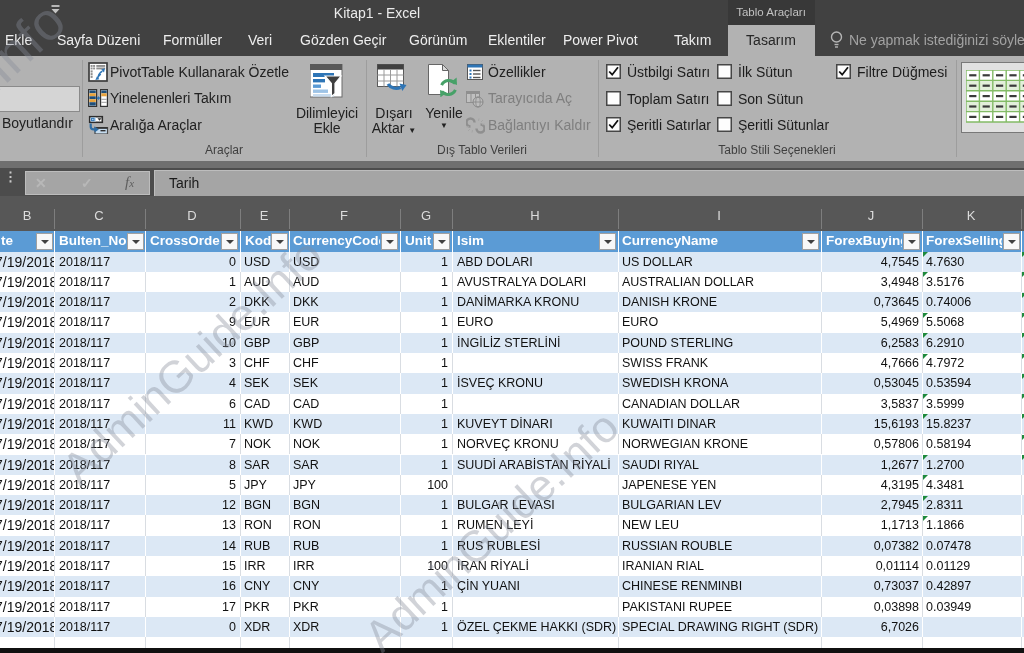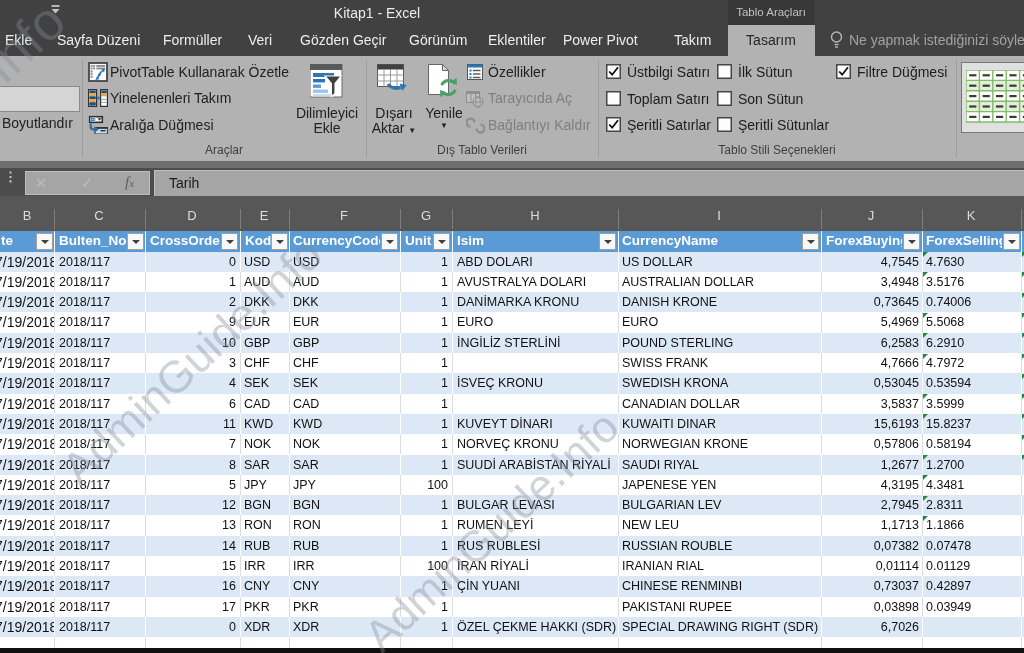--- a/index.html
+++ b/index.html
@@ -95,21 +95,21 @@
 <rect x="4.6" y="4.3" width="2.4" height="2.4" fill="none" stroke="#2e75b6" stroke-width="1"></rect>
 <path d="M10.5 4.3 h4 l-2 2.4 z" fill="#303030"></path>
 <rect x="8" y="13.6" width="12.5" height="6.4" fill="#c5dbee" stroke="#4a4a4a" stroke-width="1.2"></rect>
 <rect x="8" y="13.2" width="12.5" height="1.6" fill="#303030"></rect>
 <rect x="13.5" y="16" width="5" height="1.4" fill="#303030"></rect>
 <path d="M3.7 9.5 v3.2 q0 2.6 3 2.6 h1.2" fill="none" stroke="#2e6da4" stroke-width="2.2"></path>
 <path d="M7.5 12.2 l4.3 3.2 -4.3 3.2 z" fill="#2e6da4"></path>
 </svg>
 <div class="rtx" style="left:110px;top:64px">PivotTable Kullanarak Özetle</div>
 <div class="rtx" style="left:110px;top:90px">Yinelenenleri Takım</div>
-<div class="rtx" style="left:110px;top:117px">Aralığa Düğmesi</div>
+<div class="rtx" style="left:110px;top:117px">Aralığa Araçlar</div>
 <div class="glab" style="left:224px;top:143px">Araçlar</div>
 <svg class="ab" style="left:310px;top:64px" width="33" height="34" viewBox="0 0 33 34">
 <rect x="0" y="0" width="32" height="33" fill="#fff" stroke="#6a6a6a"></rect>
 <rect x="0" y="0" width="32" height="6" fill="#595959"></rect>
 <rect x="3" y="9" width="21" height="4" fill="#2e75b6"></rect>
 <rect x="3" y="15" width="12" height="3.4" fill="#2e75b6"></rect>
 <rect x="3" y="20.5" width="8" height="3.4" fill="#5b9bd5"></rect>
 <rect x="3" y="25.5" width="15" height="3.4" fill="#9dc3e6"></rect>
 <rect x="3" y="30" width="21" height="2.6" fill="#c9ddf0"></rect>
 <path d="M15 12 h16 l-6 7.5 v10 l-3.6 3 v-13 z" fill="#3f3f3f" stroke="#fcfcfc" stroke-width="1.2"></path>

